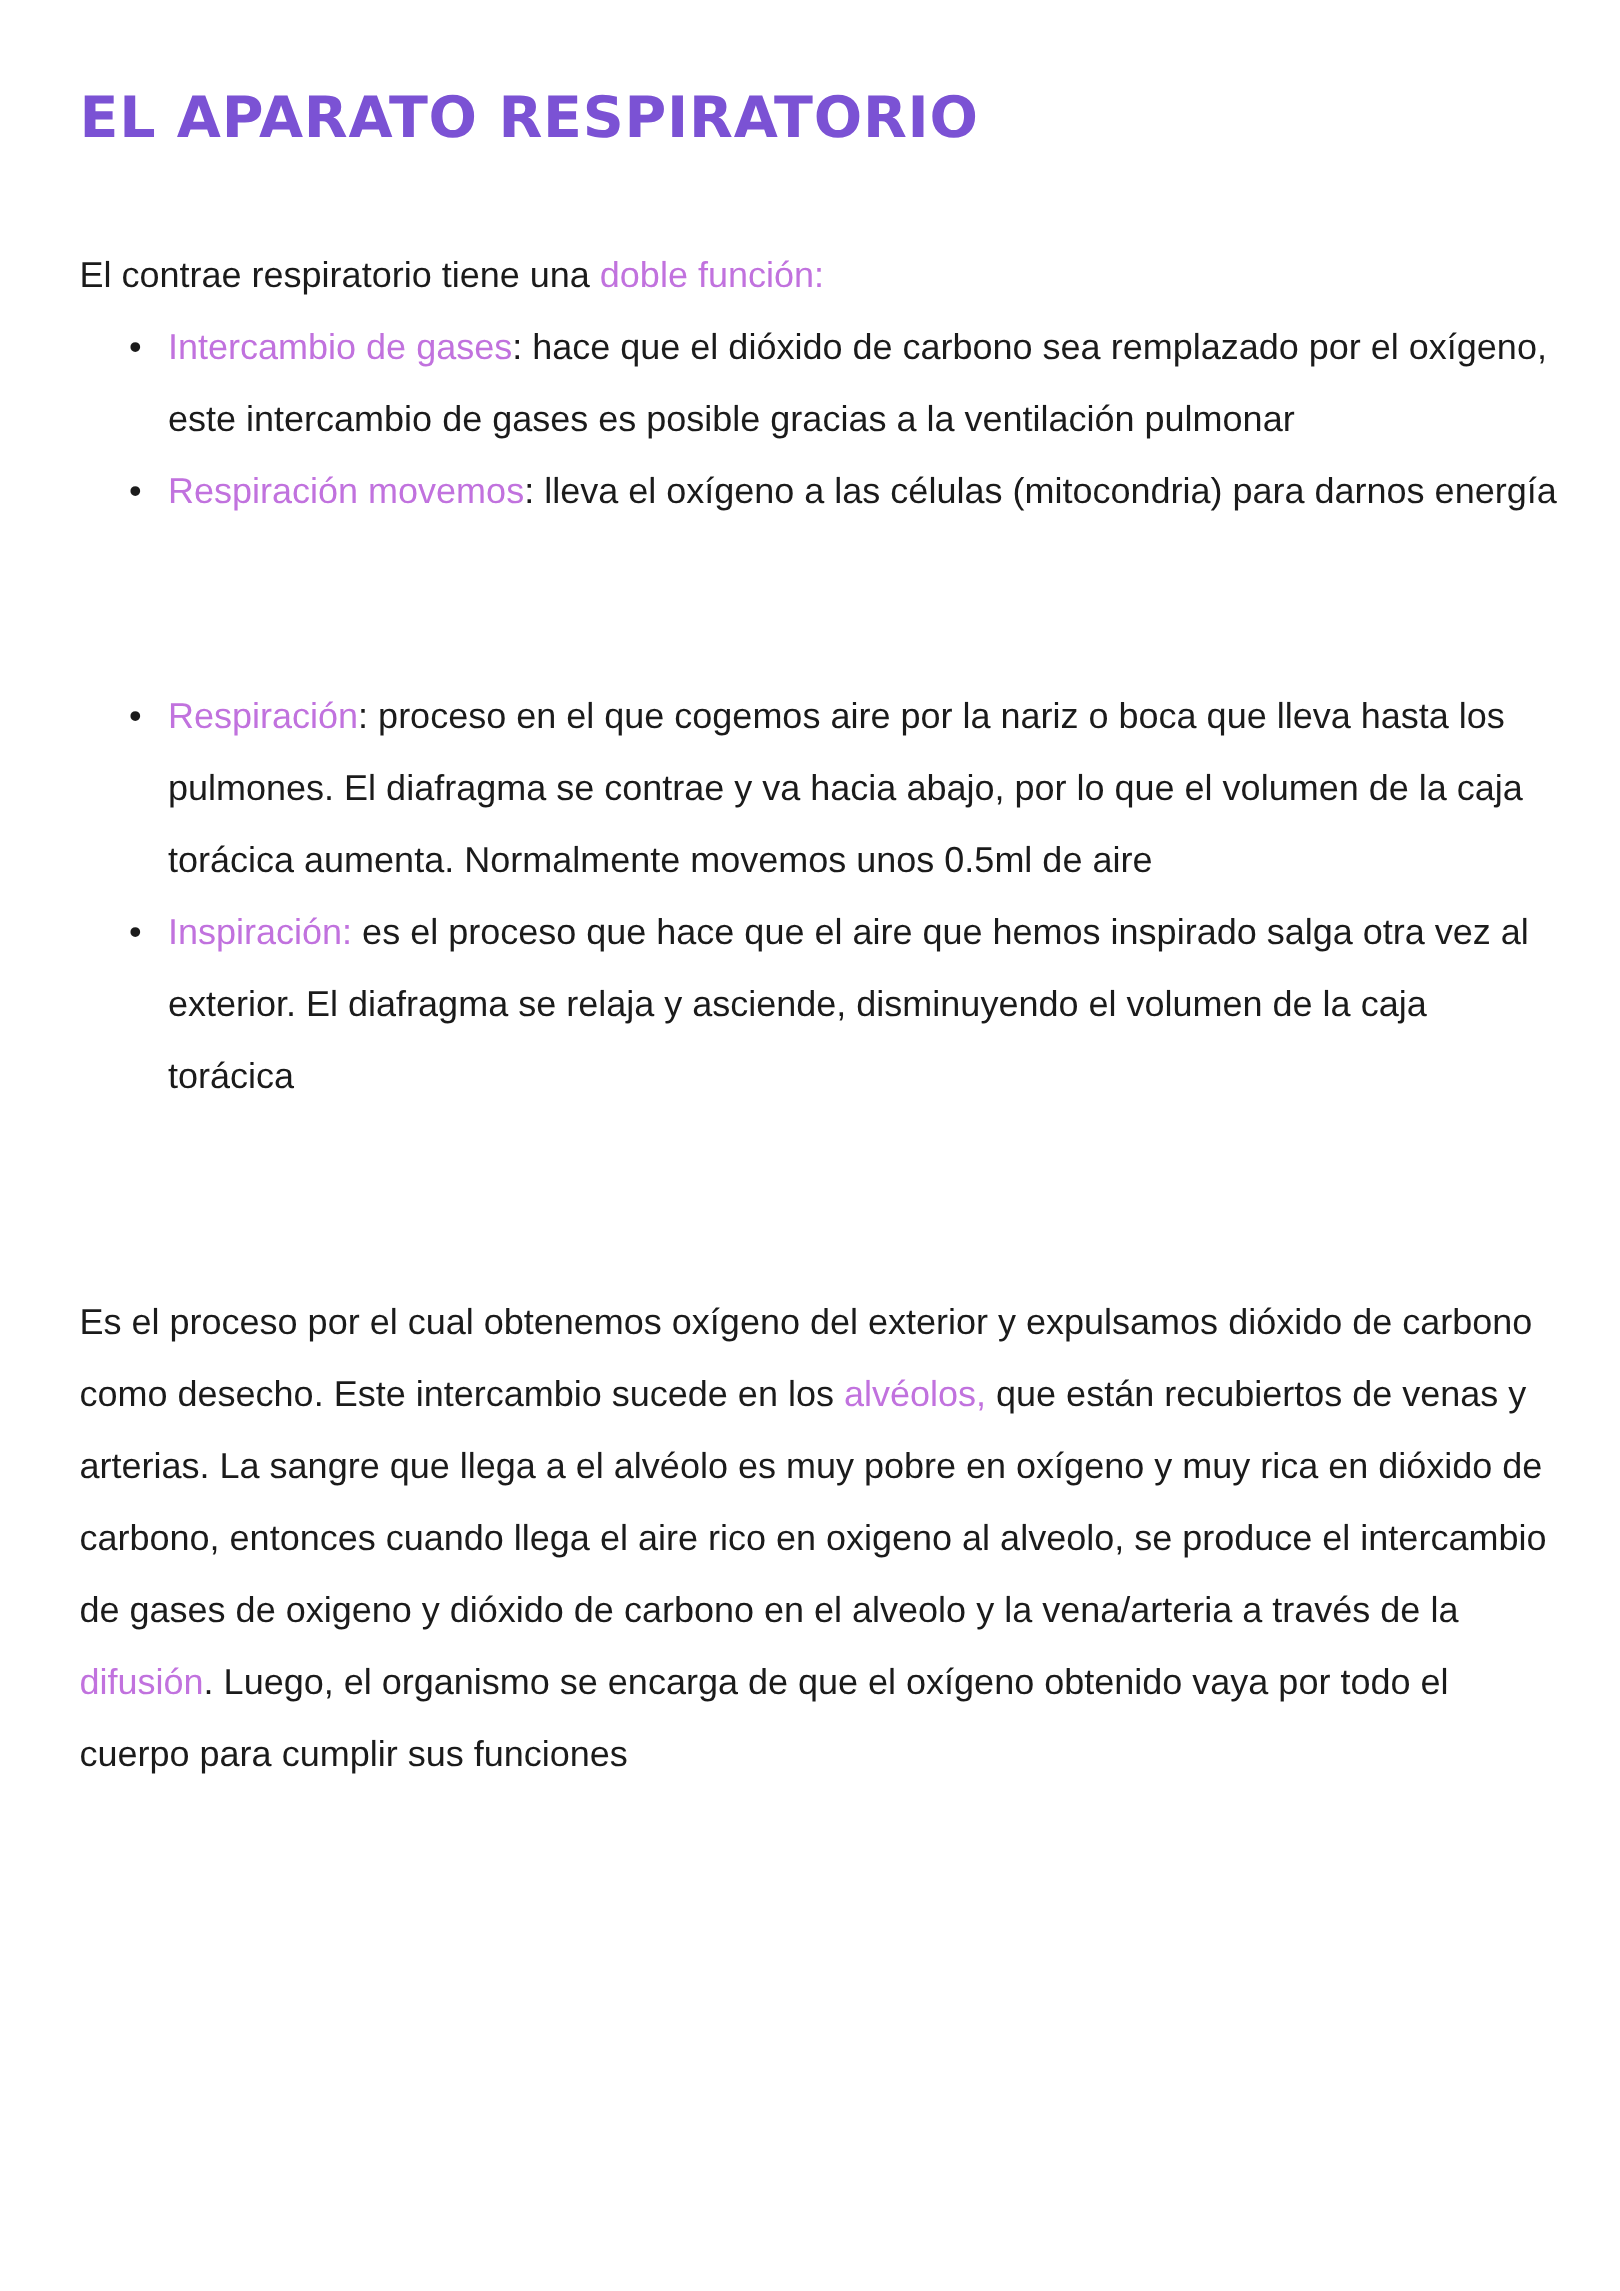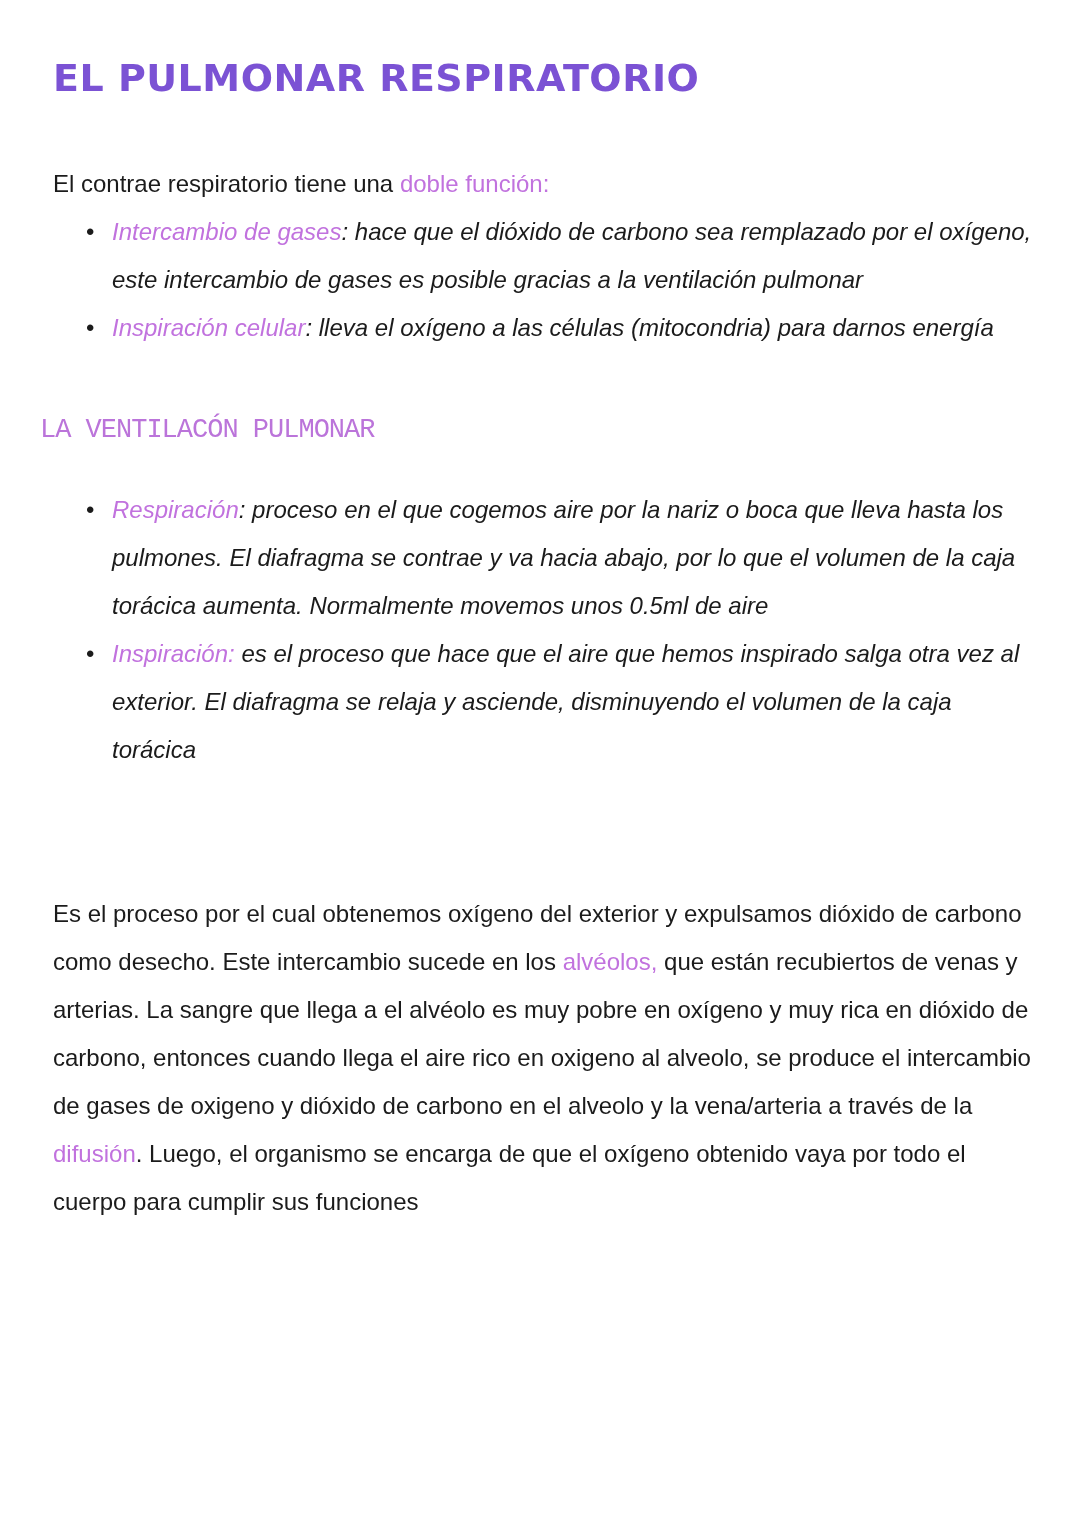--- a/index.html
+++ b/index.html
@@ -40,59 +40,57 @@
     width: 26px;
     flex: 0 0 26px;
     font-size: 24px;
     line-height: 48px;
     color: #1b1b1b;
   }
   .bullet-body {
     flex: 1 1 auto;
     font-size: 24px;
     line-height: 48px;
-    font-style: italic;
   }
   .section-heading {
     font-family: "Liberation Mono", "DejaVu Sans Mono", monospace;
     font-weight: normal;
     font-size: 27px;
     letter-spacing: -1px;
     color: var(--heading_purple, #bb74da);
     margin: 0 0 0 -13px;
     line-height: 1.2;
   }
   .gap-after-bullets-1 { height: 62px; }
   .gap-after-heading-1 { height: 40px; }
   .gap-after-bullets-2 { height: 88px; }
   .gap-after-heading-2 { height: 28px; }
 </style>
 </head>
 <body>
 
 <div class="page">
 
-  <h1 class="doc-title">EL PULMONAR RESPIRATORIO</h1>
+  <h1 class="doc-title">EL APARATO RESPIRATORIO</h1>
 
   <p class="body-text"><span>El contrae respiratorio tiene una </span><span class="hl">doble función:</span></p>
 
   <div class="bullet-list">
     <div class="bullet-row">
       <span class="bullet-marker">•</span>
       <p class="bullet-body body-text"><span class="hl">Intercambio de gases</span><span>:</span><span> hace que el dióxido de carbono sea remplazado por el oxígeno, este intercambio de gases es posible gracias a la ventilación pulmonar</span></p>
     </div>
     <div class="bullet-row">
       <span class="bullet-marker">•</span>
-      <p class="bullet-body body-text"><span class="hl">Inspiración celular</span><span>:</span><span> lleva el oxígeno a las células (mitocondria) para darnos energía</span></p>
+      <p class="bullet-body body-text"><span class="hl">Respiración movemos</span><span>:</span><span> lleva el oxígeno a las células (mitocondria) para darnos energía</span></p>
     </div>
   </div>
 
   <div class="gap-after-bullets-1"></div>
 
-  <h2 class="section-heading">LA VENTILACÓN PULMONAR</h2>
 
   <div class="gap-after-heading-1"></div>
 
 
   <div class="bullet-list">
     <div class="bullet-row">
       <span class="bullet-marker">•</span>
       <p class="bullet-body body-text"><span class="hl">Respiración</span><span>:</span><span> proceso en el que cogemos aire por la nariz o boca que lleva hasta los pulmones. El diafragma se contrae y va hacia abajo, por lo que el volumen de la caja torácica aumenta. Normalmente movemos unos 0.5ml de aire</span></p>
     </div>
     <div class="bullet-row">

